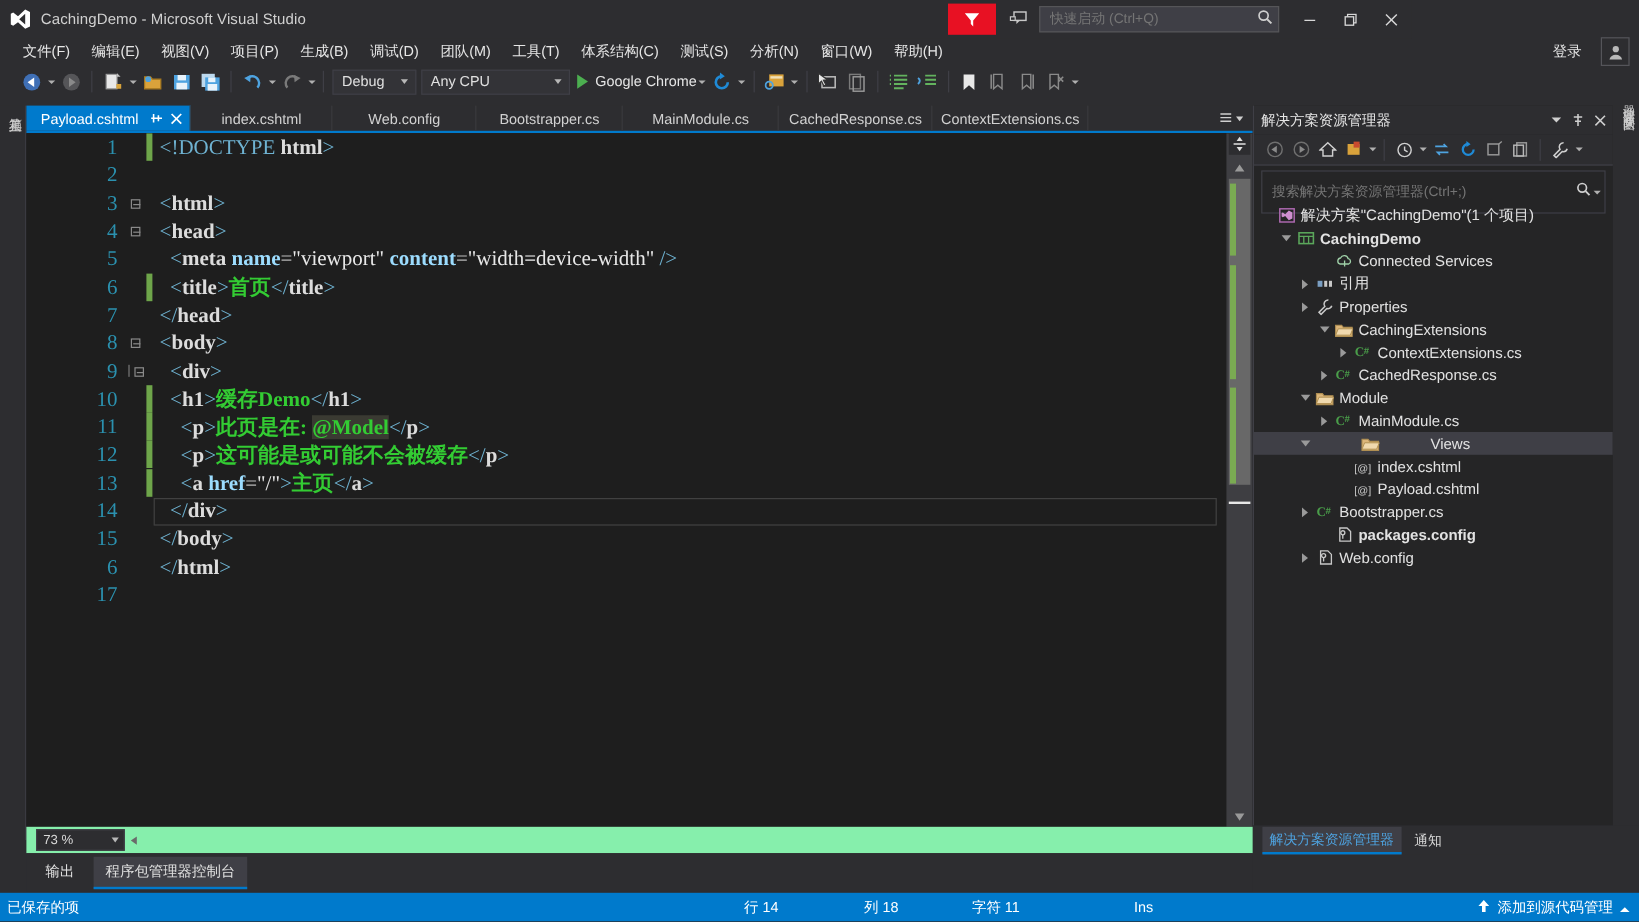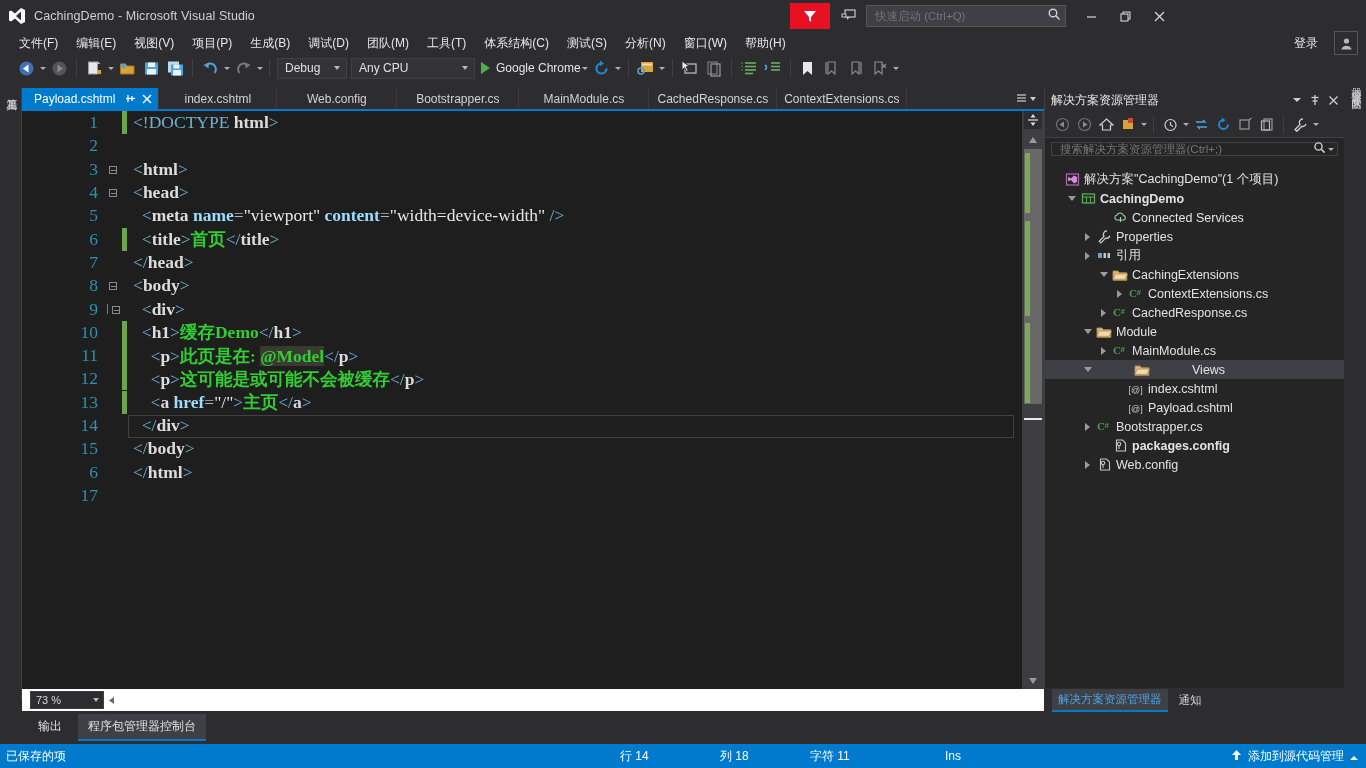--- a/index.html
+++ b/index.html
@@ -181,21 +181,21 @@
   .ed-scroll .greenmark { position: absolute; left: 3px; width: 5px; background: #7aab52; }
   .ed-scroll .caretmark { position: absolute; left: 2px; width: 18px; height: 2px; background: #e8e8e8; }
   .splitter {
     position: absolute; right: 2px; top: 0; width: 18px; height: 18px; background: #2d2d30;
     display: flex; align-items: center; justify-content: center;
   }
 
   
   .zoombar {
     position: absolute; left: 22px; top: 689px; width: 1022px; height: 22px;
-    background: #ffffff; display: flex; align-items: center;
+    background: #86efac; display: flex; align-items: center;
   }
   .zoom-combo {
     margin-left: 8px; width: 74px; height: 18px; background: #2d2d30; border: 1px solid #3f3f46;
     display: flex; align-items: center; color: #d8d8d8; font-size: 11px; padding-left: 5px;
   }
   .zoom-combo .cdrop { margin-left: auto; width: 14px; display:flex; align-items:center; justify-content:center; }
   .zoom-combo .cdrop::after { content: ""; border-left: 3.5px solid transparent; border-right: 3.5px solid transparent; border-top: 4px solid #b8b8b8; }
   .hsb-left { width: 16px; height: 16px; display:flex; align-items:center; justify-content:center; }
 
   
@@ -216,21 +216,21 @@
     background: #2d2d30;
   }
   .sln-title { color: #e6e6e6; font-size: 12px; flex: 1; white-space: nowrap; }
   .sln-hbtn { width: 18px; height: 18px; display: flex; align-items: center; justify-content: center; }
   .sln-toolbar {
     height: 26px; display: flex; align-items: center; padding-left: 6px; background: #2d2d30;
     border-bottom: 1px solid #3f3f46;
   }
   .sln-tb { width: 22px; height: 20px; display: flex; align-items: center; justify-content: center; }
   .sln-search {
-    height: 14px; margin: 4px 6px 2px 6px; background: #252526; border: 1px solid #3f3f46;
+    height: 36px; margin: 4px 6px 2px 6px; background: #252526; border: 1px solid #3f3f46;
     display: flex; align-items: center; padding: 0 2px 0 6px;
   }
   .sln-search input {
     flex: 1; background: transparent; border: 0; outline: none; color: #9a9a9a;
     font-size: 11.5px; font-family: "Liberation Sans", sans-serif;
   }
   .tree { position: absolute; left: 0; top: 82px; right: 0; bottom: 0; overflow: hidden; }
   .trow {
     height: 19px; display: flex; align-items: center; color: #e2e2e2; font-size: 12.5px;
     white-space: nowrap;
@@ -750,37 +750,37 @@
             </svg>
           </span>
           <span class="tlabel">Connected Services</span>
         </div>
         <div class="trow" style="padding-left: 36px;">
           <span class="exp">
             <span class="tri-right"></span>
           </span>
           <span class="ticon">
             <svg width="15" height="15" viewBox="0 0 15 15">
-              <path d="M10 2 a3.4 3.4 0 0 0 -3 5.4 l-4.8 4.8 1.7 1.7 4.8 -4.8 A3.4 3.4 0 0 0 12.8 6.8" fill="none" stroke="#c8c8c8" stroke-width="1.3"></path>
-            </svg>
-          </span>
-          <span class="tlabel">Properties</span>
-        </div>
-        <div class="trow" style="padding-left: 36px;">
-          <span class="exp">
-            <span class="tri-right"></span>
-          </span>
-          <span class="ticon">
-            <svg width="15" height="15" viewBox="0 0 15 15">
               <rect x="1" y="5" width="4" height="5" fill="#7a9ec2"></rect>
               <rect x="6.5" y="5" width="2.5" height="5" fill="#c8c8c8"></rect>
               <rect x="10.5" y="5" width="2.5" height="5" fill="#c8c8c8"></rect>
             </svg>
           </span>
           <span class="tlabel">引用</span>
+        </div>
+        <div class="trow" style="padding-left: 36px;">
+          <span class="exp">
+            <span class="tri-right"></span>
+          </span>
+          <span class="ticon">
+            <svg width="15" height="15" viewBox="0 0 15 15">
+              <path d="M10 2 a3.4 3.4 0 0 0 -3 5.4 l-4.8 4.8 1.7 1.7 4.8 -4.8 A3.4 3.4 0 0 0 12.8 6.8" fill="none" stroke="#c8c8c8" stroke-width="1.3"></path>
+            </svg>
+          </span>
+          <span class="tlabel">Properties</span>
         </div>
         <div class="trow" style="padding-left: 52px;">
           <span class="exp">
             <span class="tri-down"></span>
           </span>
           <span class="ticon">
             <svg width="16" height="14" viewBox="0 0 16 14">
               <path d="M1 3 h5 l1.4 1.8 h7.4 v7.5 h-13.8 z" fill="#dcb67a" stroke="#b08f52" stroke-width="0.9"></path>
               <path d="M1 11.3 l2.2 -5.3 h12.2 l-2.2 5.3 z" fill="#f0d9ae" stroke="#b08f52" stroke-width="0.8"></path>
             </svg>

